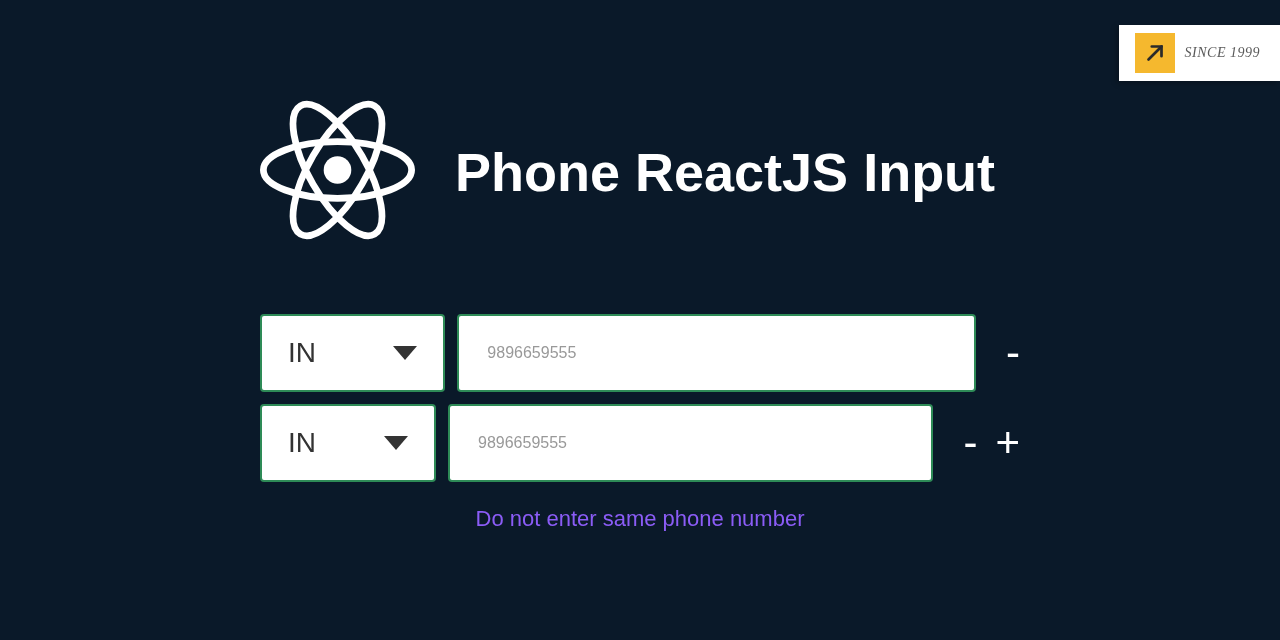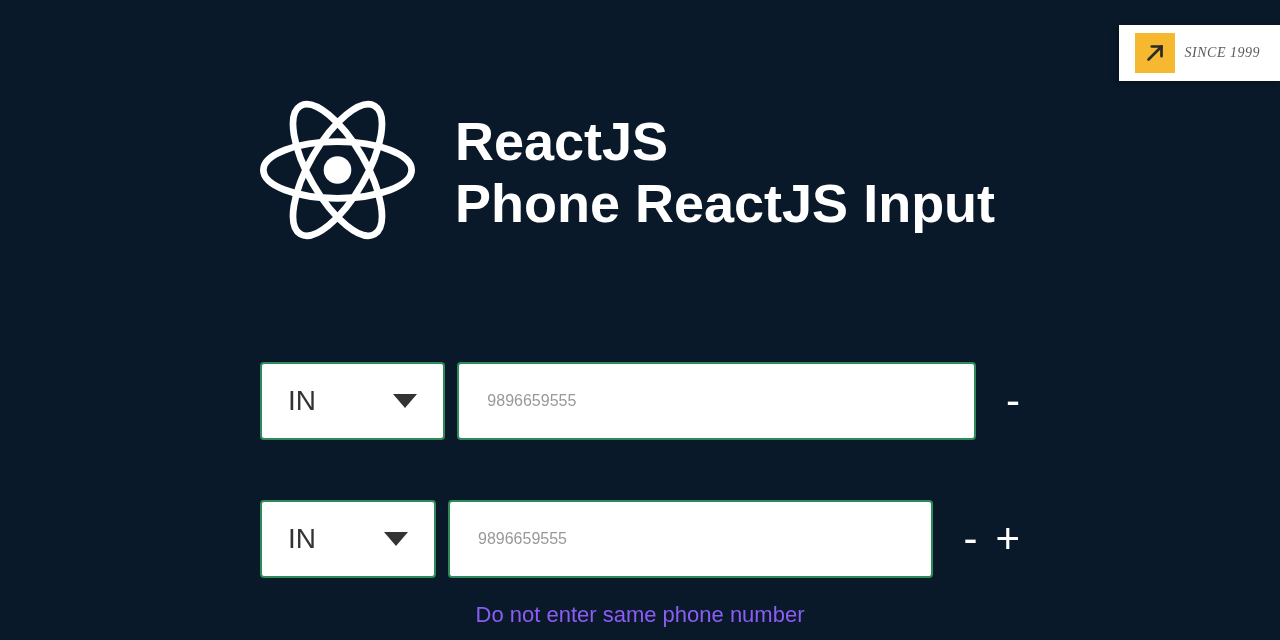--- a/index.html
+++ b/index.html
@@ -79,21 +79,20 @@
     }
     .form-area {
       display: flex;
       flex-direction: column;
       gap: 12px;
     }
     .input-row {
       display: flex;
       align-items: center;
       gap: 12px;
-      margin-top: 48px;
     }
     .country-select {
       width: 188px;
       height: 78px;
       background: white;
       border: 2px solid #2e8b57;
       border-radius: 4px;
       display: flex;
       align-items: center;
       justify-content: space-between;
@@ -168,21 +167,20 @@
       <svg viewBox="-11.5 -10.23174 23 20.46348" xmlns="http://www.w3.org/2000/svg">
         <circle cx="0" cy="0" r="2.05" fill="white"></circle>
         <g stroke="white" stroke-width="1" fill="none">
           <ellipse rx="11" ry="4.2"></ellipse>
           <ellipse rx="11" ry="4.2" transform="rotate(60)"></ellipse>
           <ellipse rx="11" ry="4.2" transform="rotate(120)"></ellipse>
         </g>
       </svg>
     </div>
     <div class="title-block">
-      <div class="title-line">ReactJS</div>
       <div class="title-line">Phone ReactJS Input</div>
     </div>
   </div>
 
   <div class="form-area">
     <div class="input-row">
       <div class="country-select">
         <span class="country-code">IN</span>
         <span class="dropdown-arrow"></span>
       </div>

